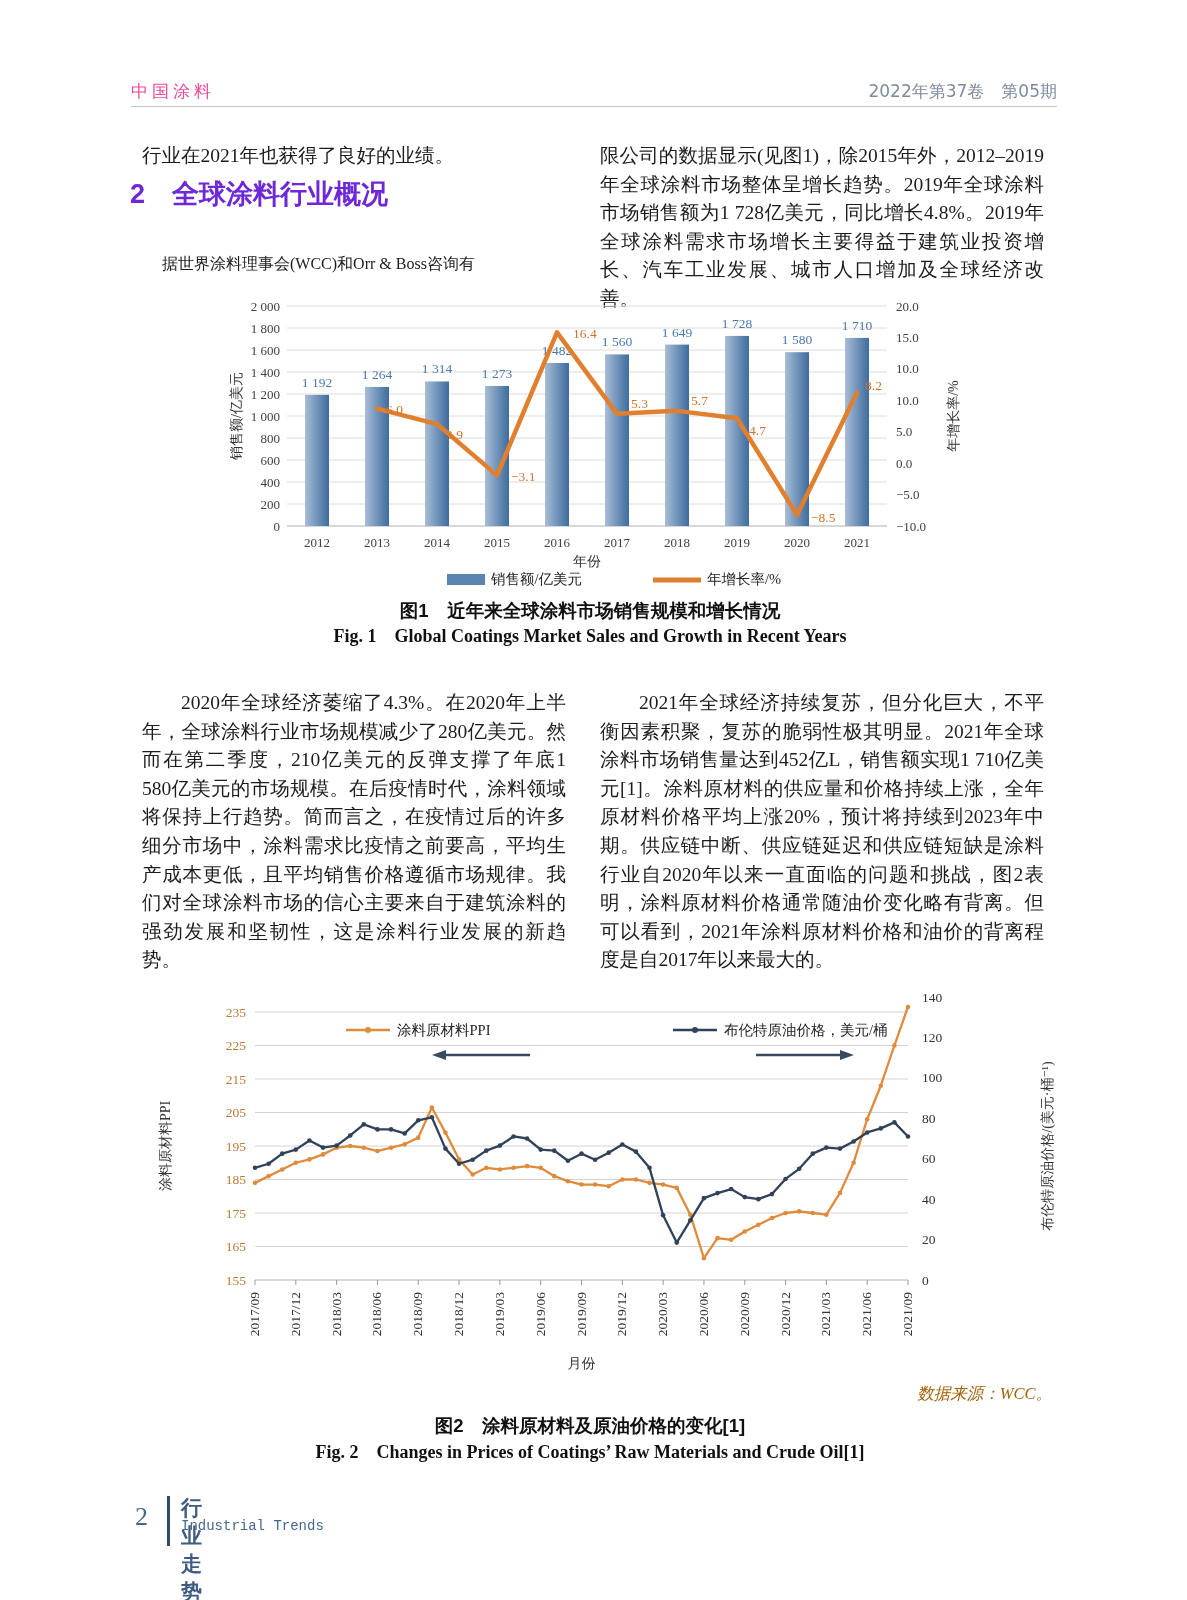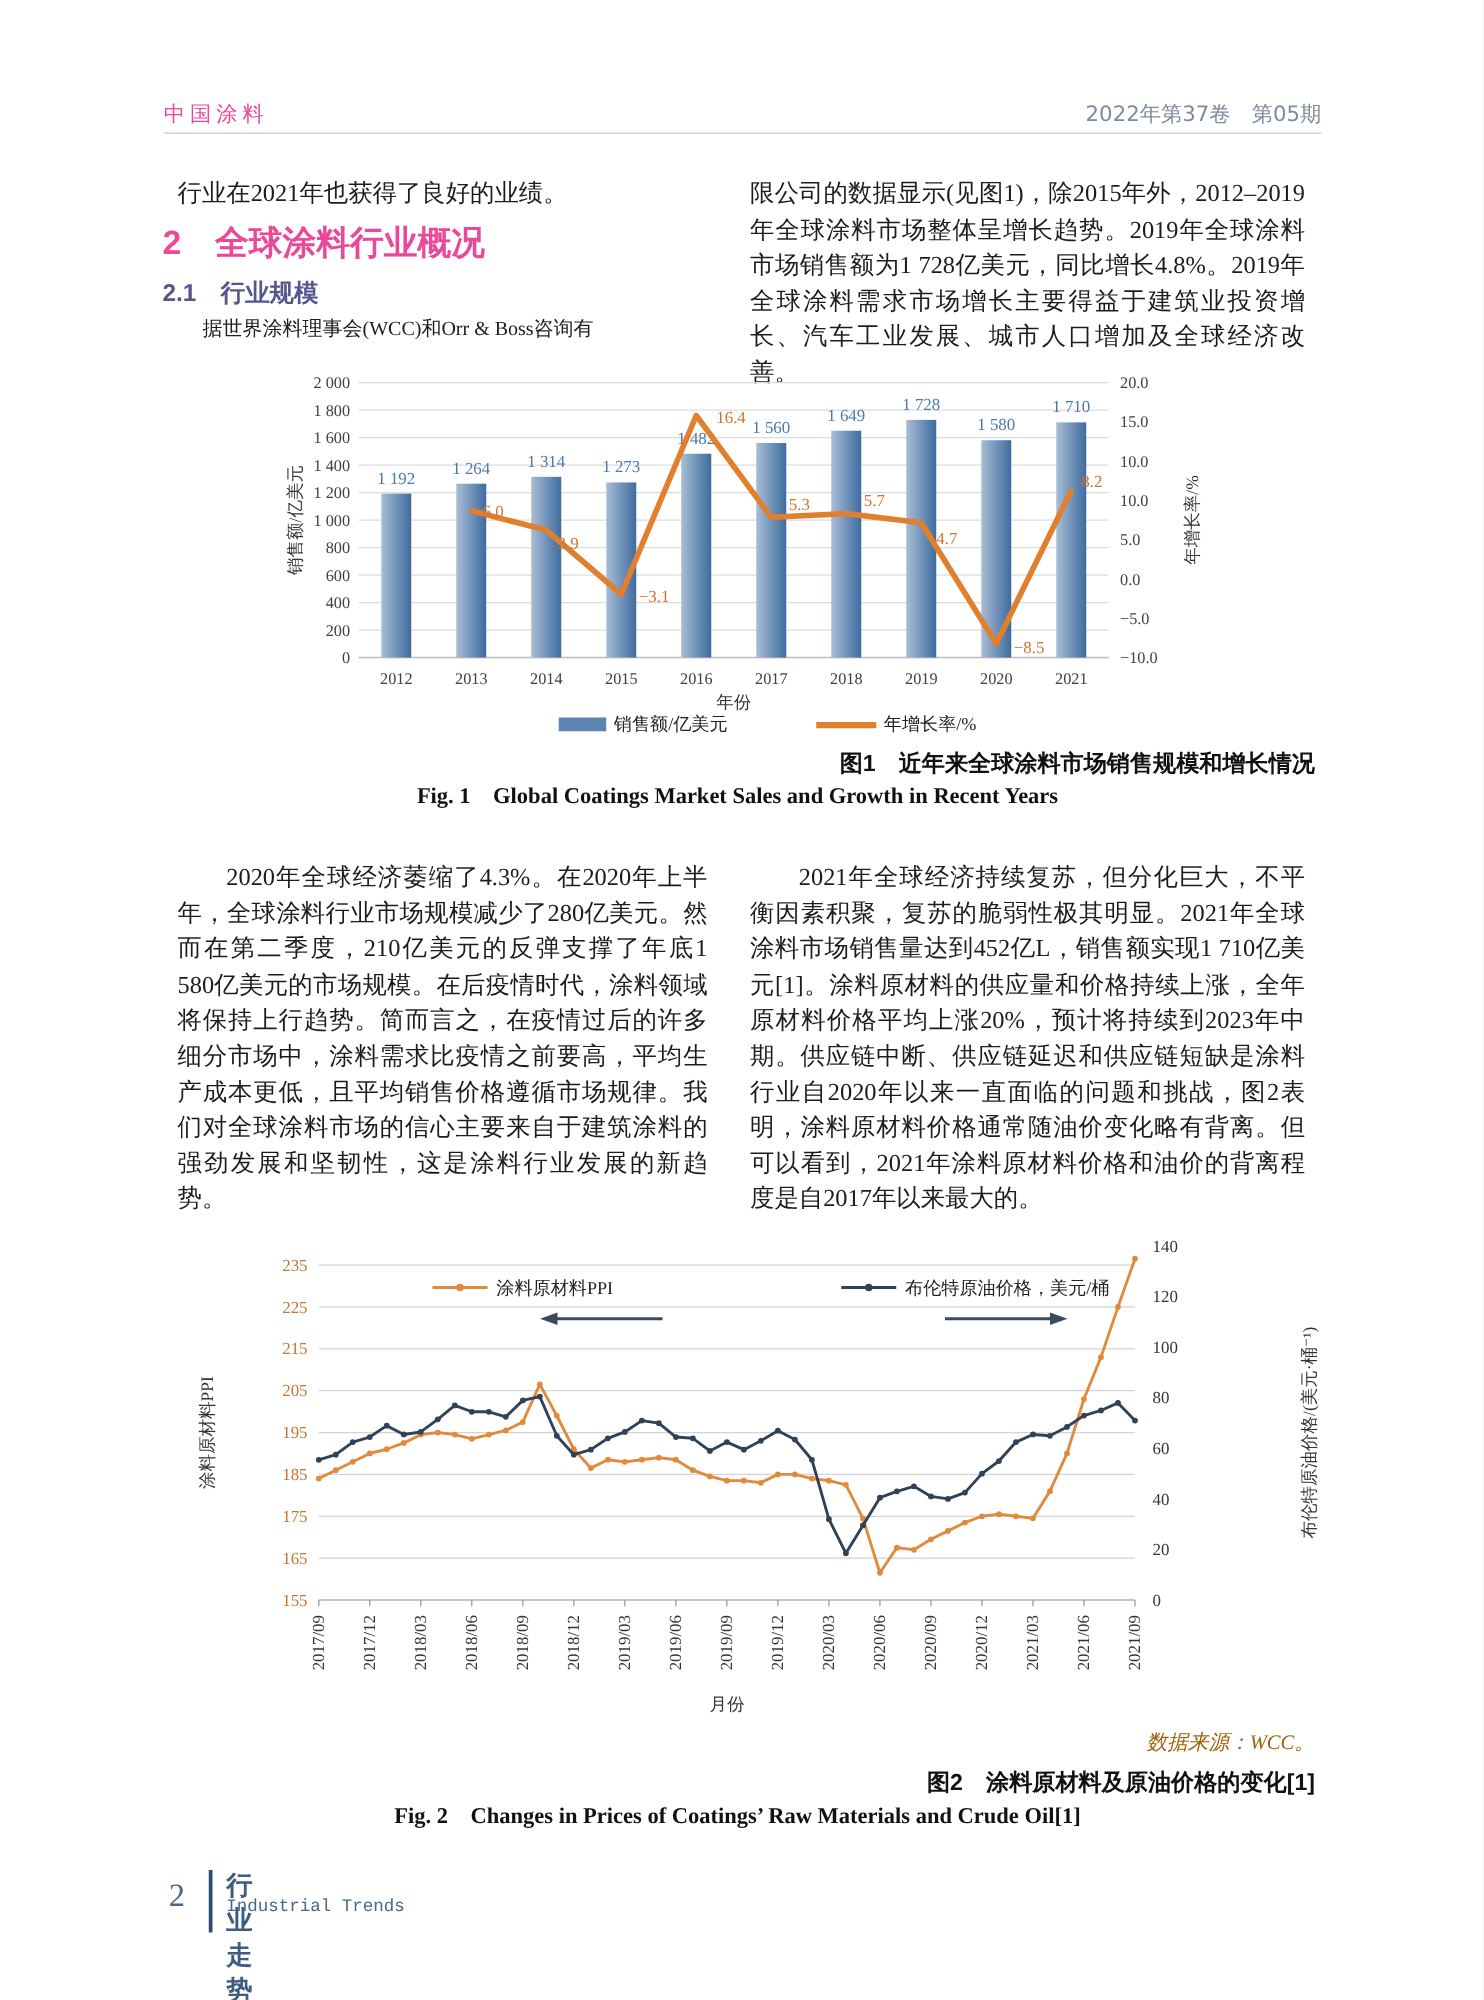--- a/index.html
+++ b/index.html
@@ -12,27 +12,27 @@
              font-family:"DejaVu Sans",sans-serif;}
   .hdr-rule{position:absolute;left:131px;right:130px;top:106px;height:1px;background:#c2c9d2;}
   
   .col{position:absolute;font-size:19.5px;line-height:28.6px;text-align:justify;}
   .colL{left:130px;width:448px;}
   .colR{left:588px;width:468px;}
   .sec1{top:130px;}
   .sec2{top:677px;}
   p.para{margin:12px;}
   p.indent{text-indent:2em;}
-  .h2{position:absolute;left:130px;top:176px;width:450px;color:#ec4899;
+  .h2{position:absolute;left:130px;top:176px;width:450px;color:#6d28d9;
       font-family:"Liberation Sans","DejaVu Sans",sans-serif;font-weight:bold;font-size:27px;}
   .h21{position:absolute;left:130px;top:221px;width:450px;color:#57568C;
        font-family:"Liberation Sans","DejaVu Sans",sans-serif;font-weight:bold;font-size:19.5px;}
   .p-after-h{position:absolute;left:130px;top:250px;width:448px;font-size:16px;line-height:28.6px;text-indent:2em;}
   
-  .figcap-cn{position:absolute;left:152px;width:900px;text-align:right;font-size:18.5px;font-weight:bold;
+  .figcap-cn{position:absolute;left:140px;width:900px;text-align:center;font-size:18.5px;font-weight:bold;
              font-family:"Liberation Sans","DejaVu Sans",sans-serif;color:#111;}
   .figcap-en{position:absolute;left:140px;width:900px;text-align:center;font-size:18px;font-weight:bold;
              font-family:"Liberation Serif","DejaVu Serif",serif;color:#111;}
   .src-note{position:absolute;right:135px;top:1383px;font-size:16.5px;font-style:italic;color:#a16207;}
   
   .chart{position:absolute;}
   #chart1{left:225px;top:292px;}
   #chart2{left:150px;top:962px;}
   svg text{font-family:"Liberation Serif","DejaVu Serif",serif;}
   .tick{font-size:13px;fill:#404040;}
@@ -57,21 +57,20 @@
 <div class="page">
 
   <div class="hdr-left">中国涂料</div>
   <div class="hdr-right">2022年第37卷　第05期</div>
   <div class="hdr-rule"></div>
 
   <div class="col colL sec1">
     <p class="para">行业在2021年也获得了良好的业绩。</p>
   </div>
   <div class="h2">2　全球涂料行业概况</div>
-  <div class="h21">2.1　行业规模</div>
   <div class="p-after-h">据世界涂料理事会(WCC)和Orr &amp; Boss咨询有</div>
 
   <div class="col colR sec1">
     <p class="para">限公司的数据显示(见图1)，除2015年外，2012–2019年全球涂料市场整体呈增长趋势。2019年全球涂料市场销售额为1 728亿美元，同比增长4.8%。2019年全球涂料需求市场增长主要得益于建筑业投资增长、汽车工业发展、城市人口增加及全球经济改善。</p>
   </div>
 
   <svg id="chart1" class="chart" width="745" height="300" viewBox="0 0 745 300">
       <defs>
         <linearGradient id="gbar" x1="0" x2="1" y1="0" y2="0">
           <stop offset="0%" stop-color="#A9BDD5"></stop>

